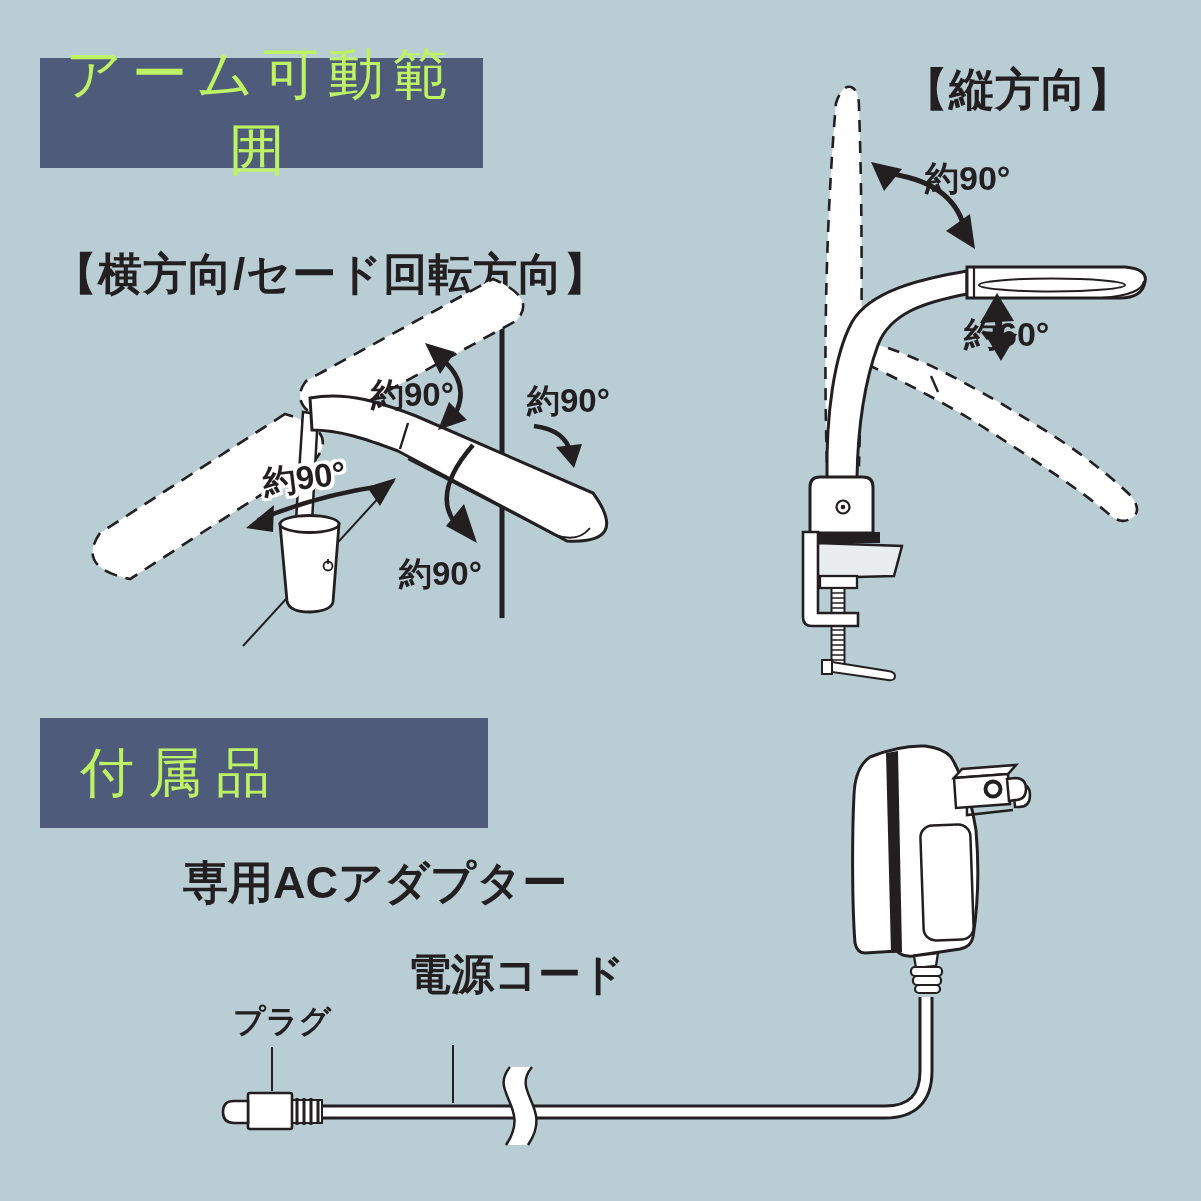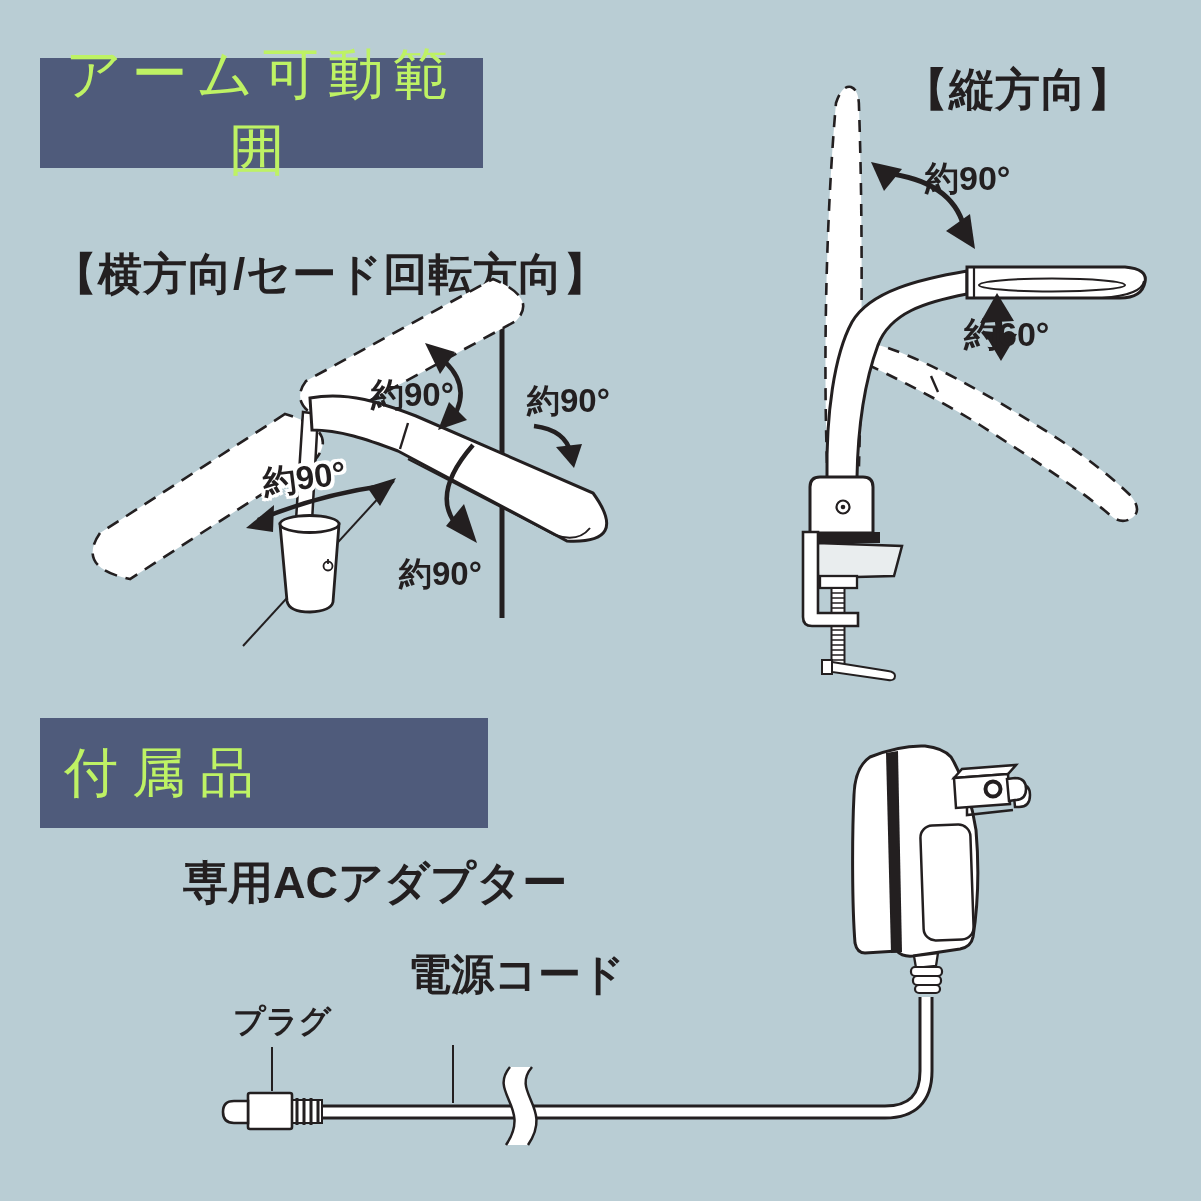--- a/index.html
+++ b/index.html
@@ -9,21 +9,21 @@
     font-family:"Liberation Sans","DejaVu Sans",sans-serif;
     color:#231f20;
   }
   .abs{position:absolute;}
   .panel{
     background:#4f5b7b;color:#bef264;font-weight:normal;
     display:flex;align-items:center;
   }
   .panel-title{width:100%;}
   #title-box{left:40px;top:58px;width:443px;height:110px;font-size:56px;letter-spacing:9px;justify-content:center;}
-  #acc-box{left:40px;top:718px;width:448px;height:110px;font-size:54px;letter-spacing:14px;padding-left:24px;box-sizing:border-box;}
+  #acc-box{left:40px;top:718px;width:448px;height:110px;font-size:54px;letter-spacing:14px;padding-left:40px;box-sizing:border-box;}
   .subhead{font-size:44px;font-weight:bold;letter-spacing:1px;text-align:center;}
   #h-heading{left:53px;top:200px;margin-top:45px;}
   #v-heading{left:903px;top:60px;font-size:45px;}
   .angle{font-size:33px;font-weight:bold;white-space:nowrap;}
   .angle-outline{
     text-shadow:
       -3px -3px 0 #fff, 3px -3px 0 #fff, -3px 3px 0 #fff, 3px 3px 0 #fff,
       -3px 0 0 #fff, 3px 0 0 #fff, 0 -3px 0 #fff, 0 3px 0 #fff;
     transform:rotate(-7deg);
   }

